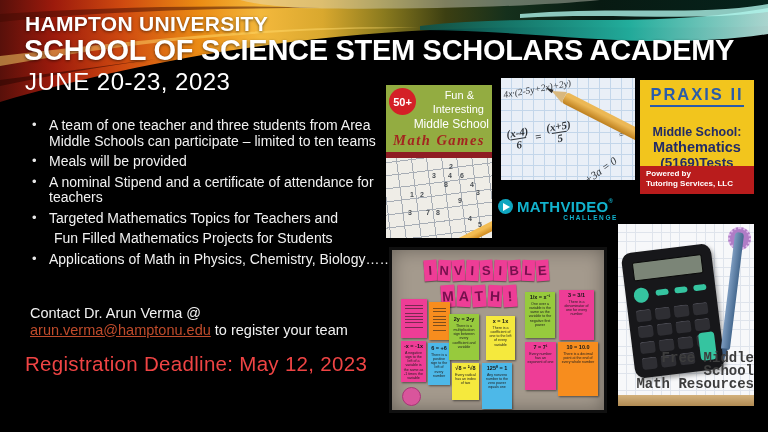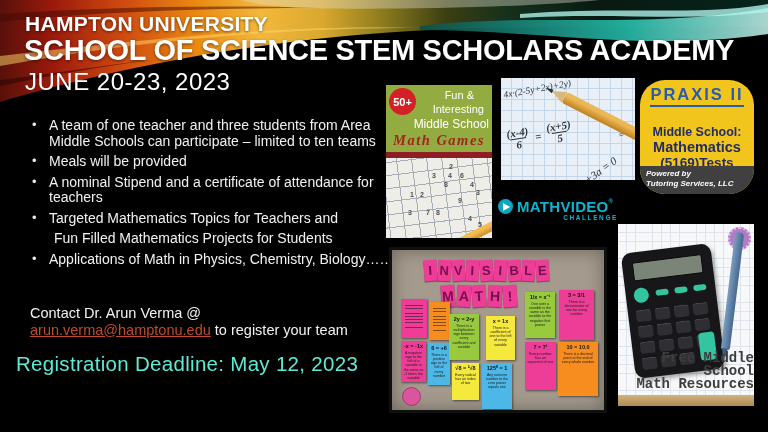--- a/index.html
+++ b/index.html
@@ -20,21 +20,21 @@
   
   .bullets{position:absolute;left:30px;top:118px;width:372px;margin:0;padding:0;list-style:none;
            color:#f2f2f2;font-size:14px;line-height:15.5px;}
   .bullets li{position:relative;padding-left:19px;margin-bottom:5px;}
   .bullets li::before{content:"•";position:absolute;left:2px;top:-1px;font-size:13px;color:#e8e8e8;}
   .bullets .line2{margin-top:5px;margin-left:5px;}
 
   
   .contact{position:absolute;left:30px;top:305px;font-size:14.5px;line-height:16.5px;color:#f2f2f2;width:370px;}
   .contact a{color:#bf4b2b;text-decoration:underline;}
-  .deadline{position:absolute;left:16px;top:352px;font-size:20.5px;color:#5eead4;letter-spacing:.3px;white-space:nowrap;}
+  .deadline{position:absolute;left:25px;top:352px;font-size:20.5px;color:#ef4444;letter-spacing:.3px;white-space:nowrap;}
 
   .photo{position:absolute;overflow:hidden;}
 
   
   .games{left:386px;top:85px;width:106px;height:153px;background:#eceae4;}
   .games-head{position:absolute;top:0;left:0;right:0;height:83px;background:#93ac41;}
   .games-badge{position:absolute;left:3px;top:3px;width:27px;height:27px;border-radius:50%;background:#d42027;
                color:#fff;font-weight:700;font-size:11px;display:flex;align-items:center;justify-content:center;}
   .games-l{position:absolute;color:#fff;font-weight:500;text-align:right;white-space:nowrap;}
   .gl1{top:4px;right:18px;font-size:11px;}
@@ -77,29 +77,29 @@
   .hw-note-r{right:1px;top:50px;font-size:9px;transform:rotate(-18deg);}
   .hw-note-b{right:16px;bottom:4px;font-size:11px;transform:rotate(-36deg);}
   .hw-pencil{position:absolute;left:66px;top:14px;width:92px;height:12px;border-radius:3px;
       background:linear-gradient(#ecb856 30%,#bd7f1e);transform:rotate(27deg);transform-origin:left top;}
   .hw-pencil::before{content:"";position:absolute;left:-14px;top:0;
       border-right:14px solid #d9b87e;border-top:6px solid transparent;border-bottom:6px solid transparent;}
   .hw-pencil::after{content:"";position:absolute;left:-21px;top:3.5px;
       border-right:8px solid #2f2f2f;border-top:2.5px solid transparent;border-bottom:2.5px solid transparent;}
 
   
-  .praxis{left:640px;top:80px;width:114px;height:114px;background:#f2c51d;text-align:center;border-radius:25px;}
+  .praxis{left:640px;top:80px;width:114px;height:114px;background:#f2c51d;text-align:center;}
   .px-brand{margin-top:5px;display:inline-block;color:#2a5caa;font-weight:700;font-size:16.5px;
       letter-spacing:2px;border-bottom:2.5px solid #2a5caa;padding-bottom:1px;white-space:nowrap;}
   .px-l1{font-size:12.5px;font-weight:700;color:#232c66;margin-top:18px;}
   .px-l2{font-size:14.5px;font-weight:700;color:#232c66;}
   .px-l3{font-size:13.5px;font-weight:700;color:#232c66;}
   .px-l4{font-family:"Liberation Serif",serif;font-style:italic;font-weight:700;font-size:12px;color:#1c1c3c;margin-top:1px;}
-  .px-foot{position:absolute;left:0;right:0;bottom:0;height:25px;background:#404040;color:#fff;
-      text-align:left;padding:3px 4px 0 6px;font-size:8px;font-weight:700;line-height:9.5px;font-style:italic;}
+  .px-foot{position:absolute;left:0;right:0;bottom:0;height:25px;background:#b91c1c;color:#fff;
+      text-align:left;padding:3px 4px 0 6px;font-size:8px;font-weight:700;line-height:9.5px;}
 
   
   .mathvideo{position:absolute;left:498px;top:198px;width:130px;}
   .mv-row{display:flex;align-items:center;gap:4px;}
   .mv-play{width:15px;height:15px;border-radius:50%;background:#0fa6c0;position:relative;flex:0 0 auto;}
   .mv-play::after{content:"";position:absolute;left:5px;top:3.5px;
       border-left:7px solid #fff;border-top:4px solid transparent;border-bottom:4px solid transparent;}
   .mv-name{color:#12b3ce;font-weight:700;font-size:15px;letter-spacing:.3px;white-space:nowrap;}
   .mv-mark{font-size:6px;vertical-align:top;}
   .mv-sub{color:#12b3ce;font-weight:700;font-size:6.5px;letter-spacing:1.6px;text-align:right;padding-right:10px;margin-top:-1px;}

